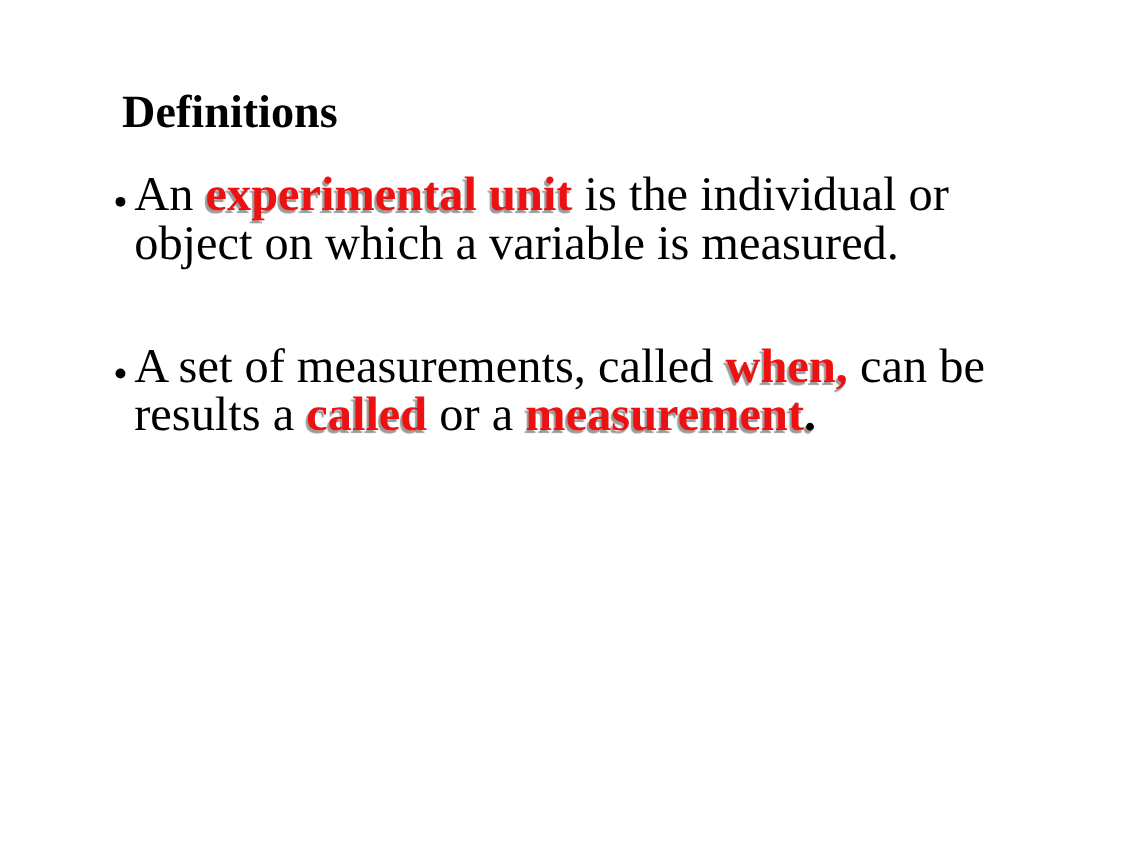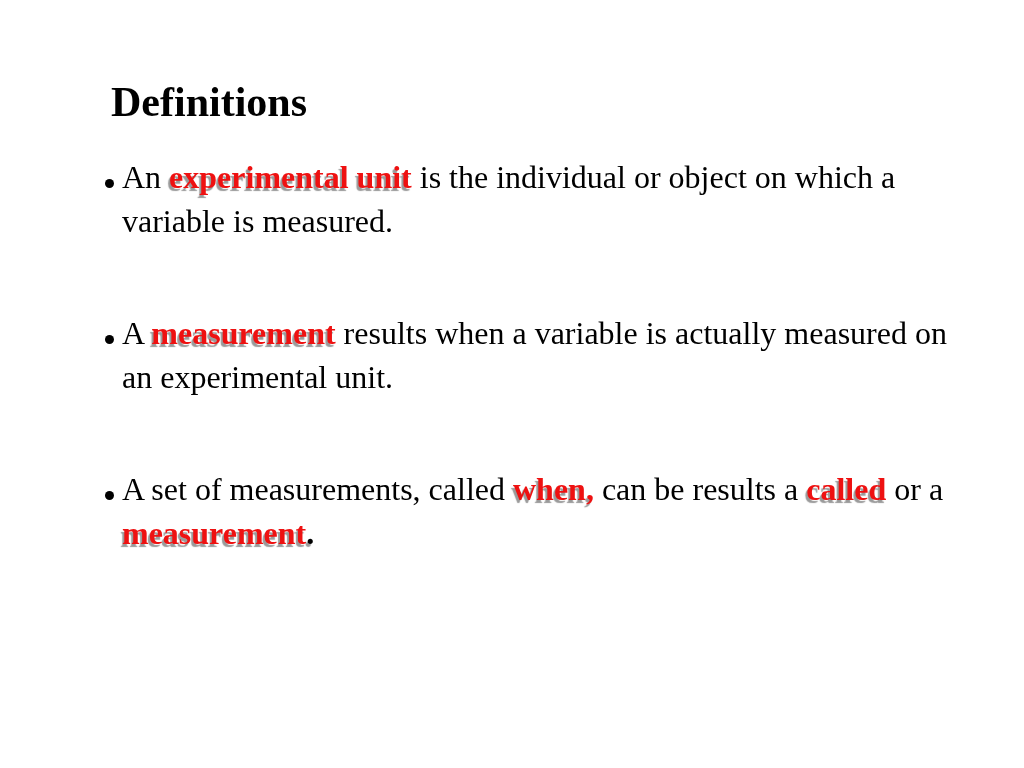--- a/index.html
+++ b/index.html
@@ -26,21 +26,21 @@
     white-space: nowrap;
   }
   .bullet-list {
     position: absolute;
     left: 104px;
     top: 155px;
     width: 865px;
     margin: 0;
     padding: 0;
     list-style: none;
-    font-size: 32px;
+    font-size: 44px;
     line-height: 44px;
   }
   .bullet-item {
     position: relative;
     padding-left: 18px;
     margin: 0 0 68px 0;
   }
   .bullet-dot {
     position: absolute;
     left: 1px;
@@ -72,24 +72,20 @@
 
   <h1 class="slide-title">Definitions</h1>
 
   <ul class="bullet-list">
 
     <li class="bullet-item">
       <span class="bullet-dot"></span>
       <span class="seg-normal">An </span><span class="seg-red-bold">experimental unit</span><span class="seg-normal"> is the individual or object on which a variable is measured.</span>
     </li>
 
-    <li class="bullet-item">
-      <span class="bullet-dot"></span>
-      <span class="seg-normal">A </span><span class="seg-red-bold">measurement</span><span class="seg-normal"> results when a variable is actually measured on an experimental unit.</span>
-    </li>
 
     <li class="bullet-item">
       <span class="bullet-dot"></span>
       <span class="seg-normal">A set of measurements, called </span><span class="seg-red-bold">when,</span><span class="seg-normal"> can be results a </span><span class="seg-red-bold">called</span><span class="seg-normal"> or a </span><span class="seg-red-bold">measurement</span><span class="seg-black-bold-shadow">.</span>
     </li>
 
   </ul>
 
 </div>
 

